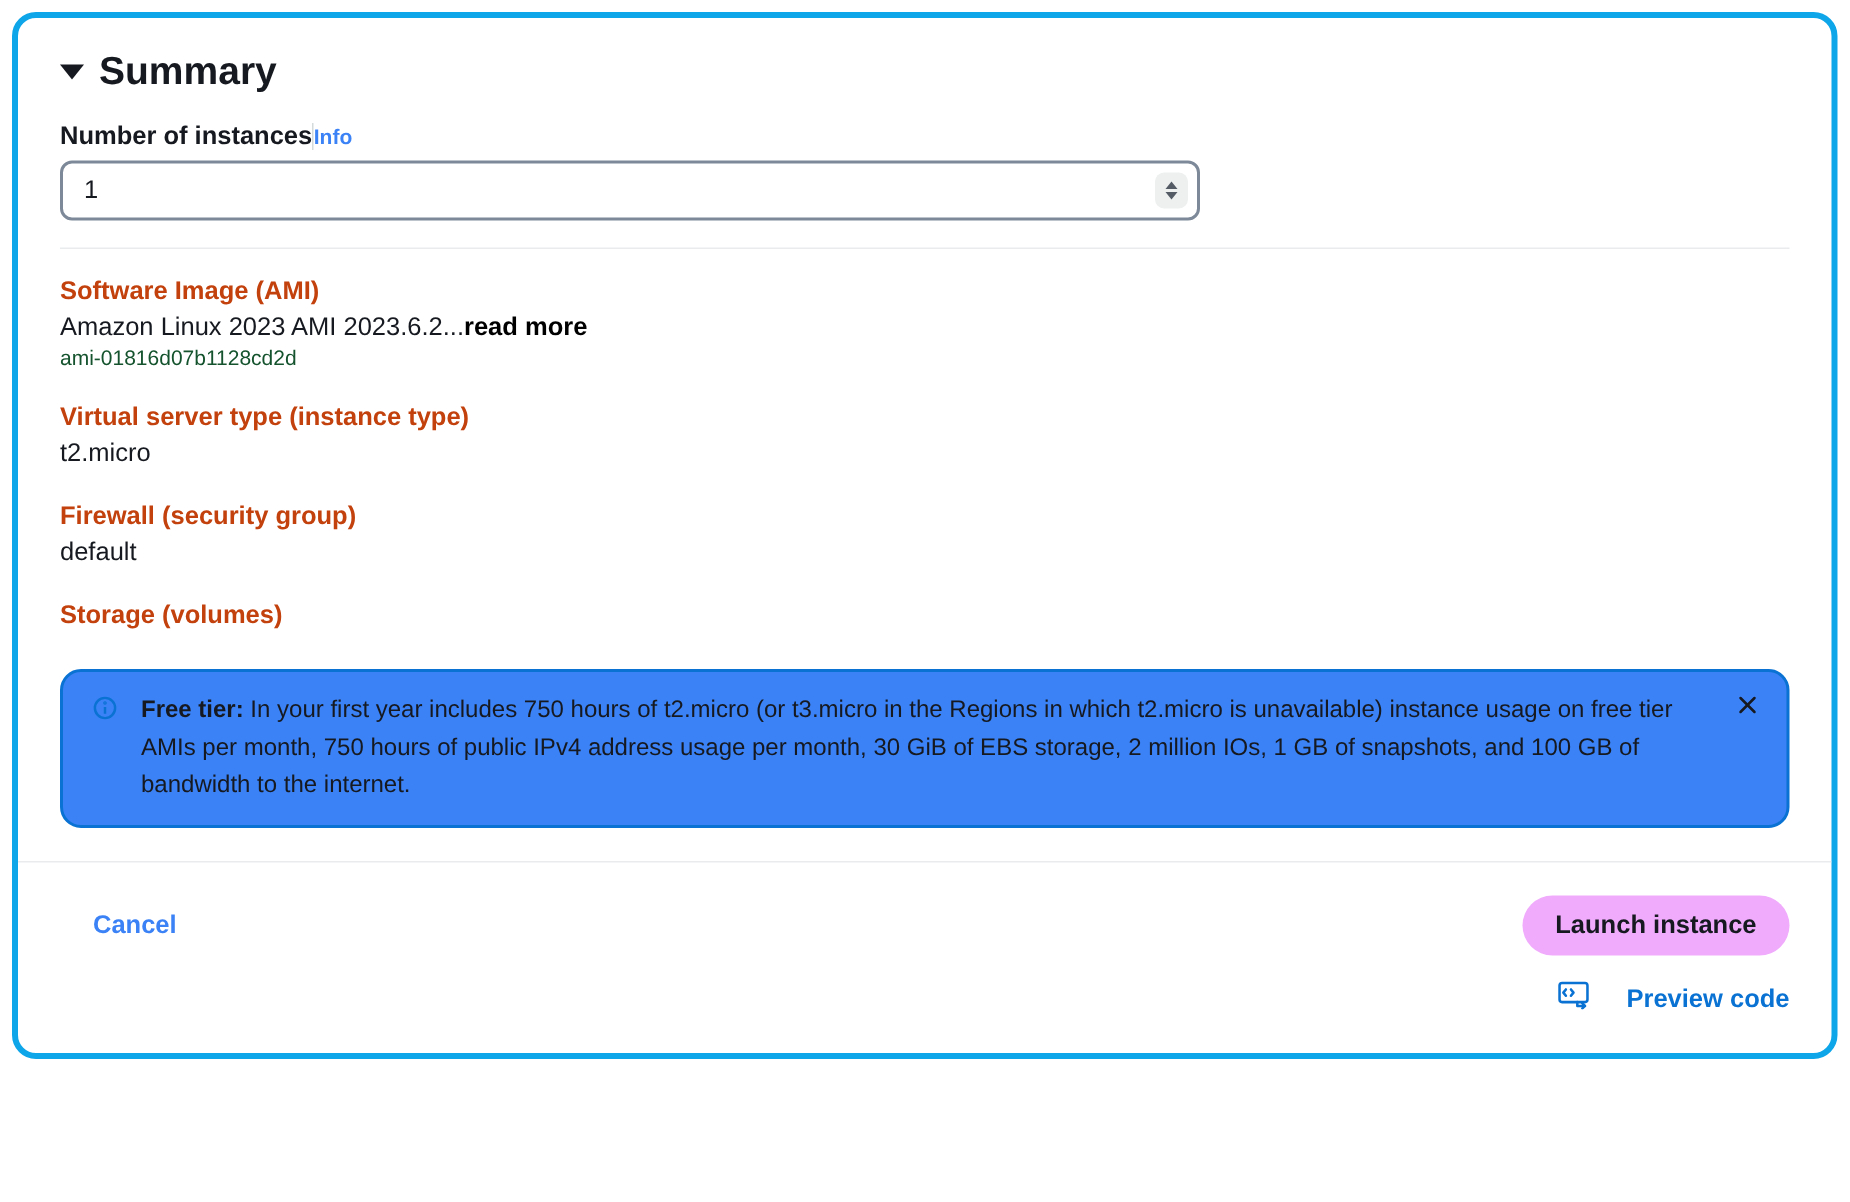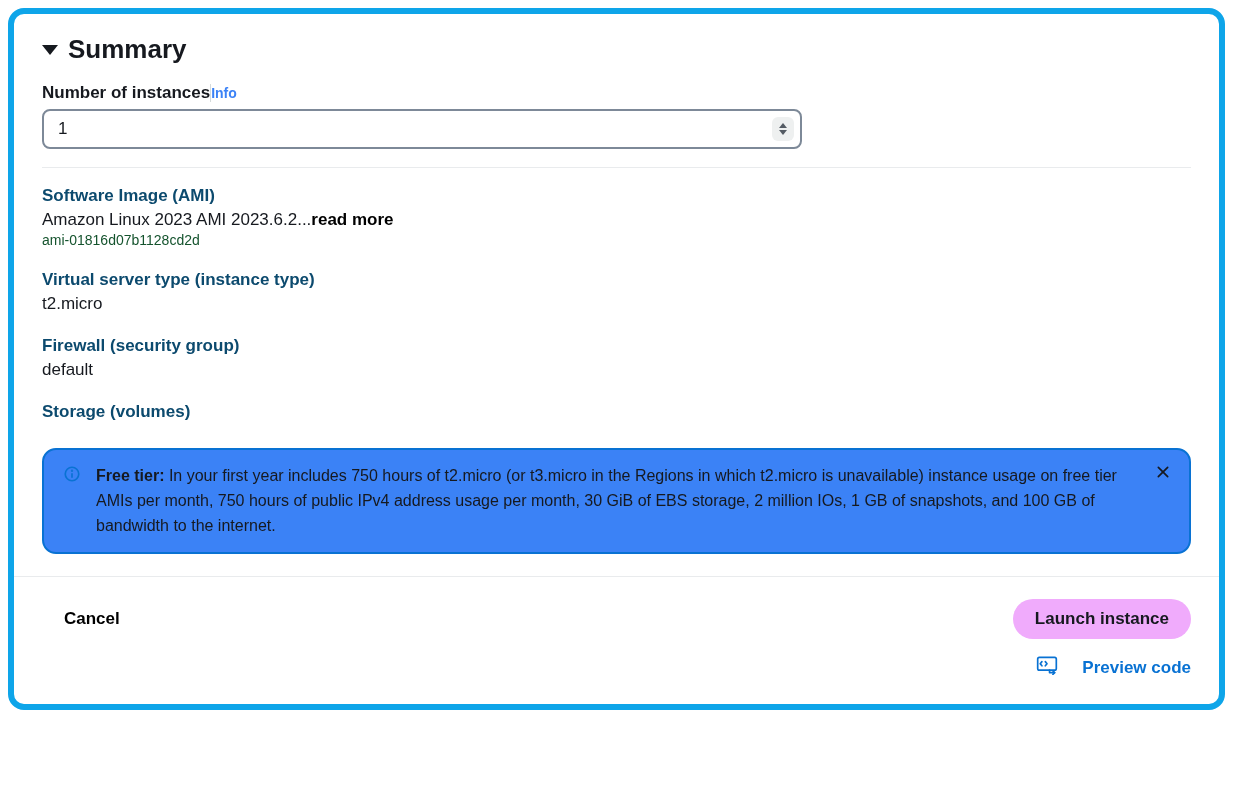--- a/index.html
+++ b/index.html
@@ -4,21 +4,21 @@
   <style>
     * { box-sizing: border-box; margin: 0; padding: 0; }
     body {
       font-family: "Amazon Ember", "Helvetica Neue", Arial, sans-serif;
       background: #fff;
       padding: 8px;
       color: #16191f;
       font-size: 16px;
     }
     .panel {
-      border: 6px solid #0ea5e9;
+      border: 4px solid #0ea5e9;
       border-radius: 16px;
       overflow: hidden;
     }
     .panel-body {
       padding: 20px 28px 22px 28px;
     }
     .summary-header {
       display: flex;
       align-items: center;
       gap: 10px;
@@ -96,21 +96,21 @@
     .spinner .up { border-bottom: 5px solid #545b64; }
     .spinner .down { border-top: 5px solid #545b64; }
 
     .hr {
       border: none;
       border-top: 1px solid #e9ebed;
       margin: 18px 0 18px 0;
     }
     .section { margin-bottom: 22px; }
     .section-title {
-      color: #0c4a6e;
+      color: #c2410c;
       font-weight: 700;
       font-size: 17px;
       margin-bottom: 4px;
     }
     .section-value {
       font-size: 17px;
       color: #16191f;
     }
     .readmore {
       color: #000000;
@@ -152,21 +152,21 @@
     .panel-footer {
       border-top: 1px solid #e9ebed;
       padding: 22px 28px 24px 28px;
     }
     .footer-row {
       display: flex;
       align-items: center;
       justify-content: space-between;
     }
     .cancel-link {
-      color: #000000;
+      color: #3b82f6;
       font-weight: 700;
       font-size: 17px;
       cursor: pointer;
       padding-left: 22px;
     }
     .launch-btn {
       background: #f0abfc;
       border: none;
       border-radius: 22px;
       padding: 10px 22px;

